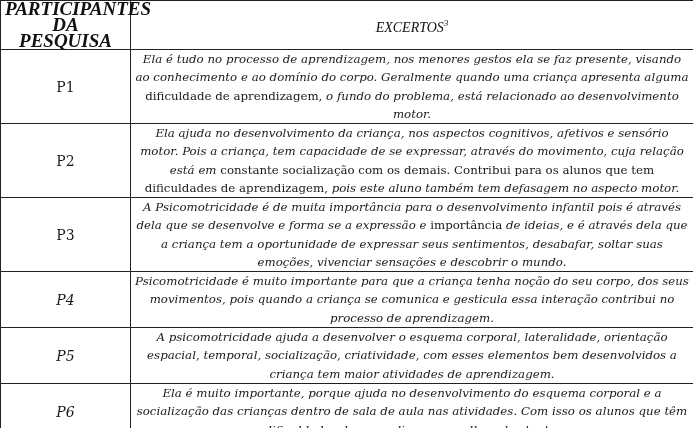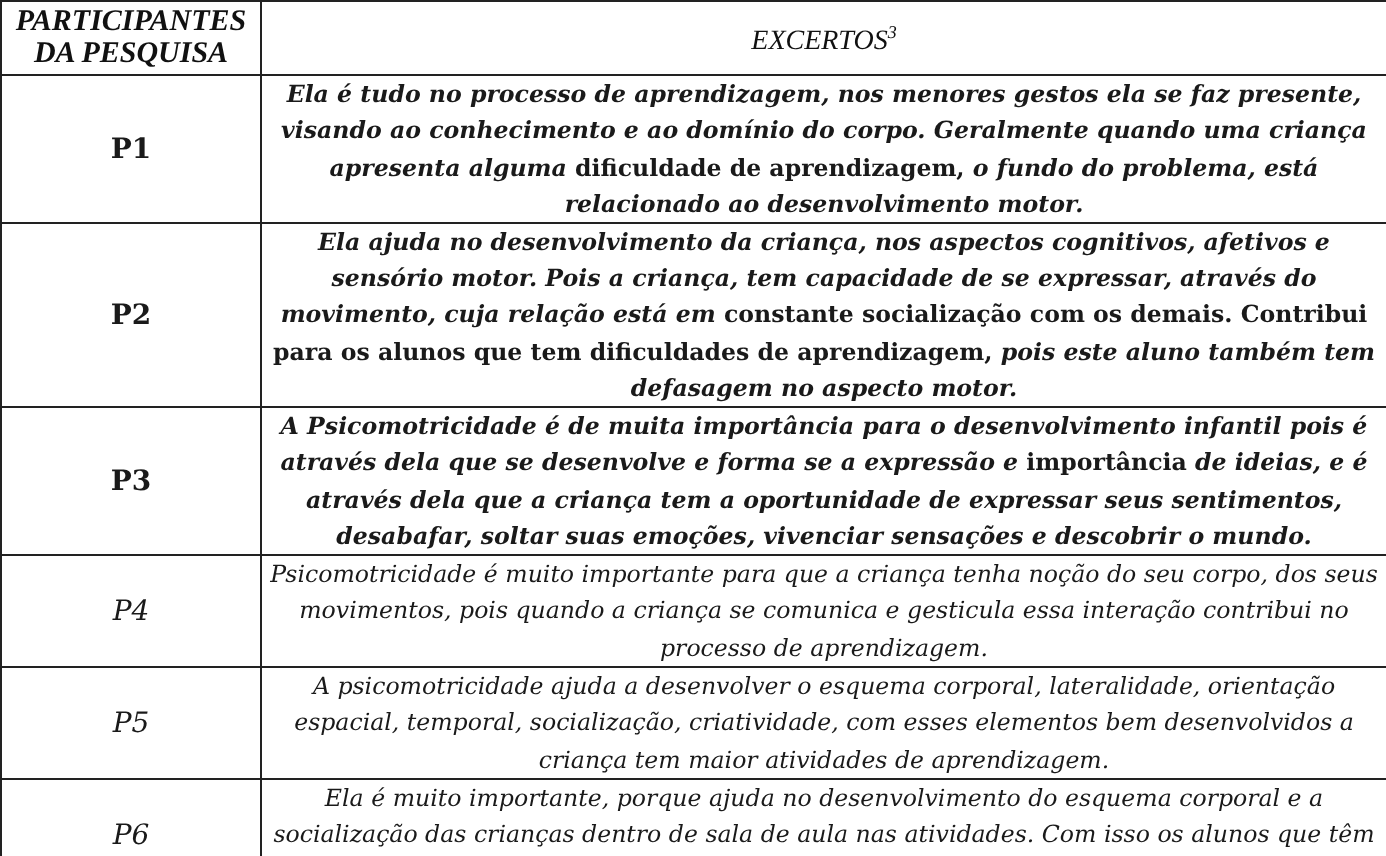--- a/index.html
+++ b/index.html
@@ -16,39 +16,39 @@
       padding: 0 4px;
       vertical-align: middle;
       text-align: center;
     }
     col.c1 { width: 130px; }
     col.c2 { width: 563px; }
     th {
       font-family: "Liberation Serif", serif;
       font-style: italic;
       font-weight: bold;
-      font-size: 15px;
+      font-size: 19px;
       line-height: 16px;
       height: 36px;
       color: #111;
     }
     th.excerpt-head { font-weight: normal; font-size: 14px; border-radius: 14px; }
     th sup { font-size: 9px; }
     td.pid {
       font-size: 14px;
       font-style: normal;
     }
     td.text {
       font-style: italic;
       font-size: 11.8px;
       line-height: 18.2px;
       padding: 0 3px;
     }
     td.text .up { font-style: normal; }
-    tr.r4 td { height: 73px; font-weight: bold; }
+    tr.r4 td { height: 73px; }
     tr.r3 td { height: 55px; font-style: italic; }
   </style>
 </head>
 <body>
 
 <table class="excerpts">
   <colgroup>
       <col class="c1">
       <col class="c2">
     </colgroup>

